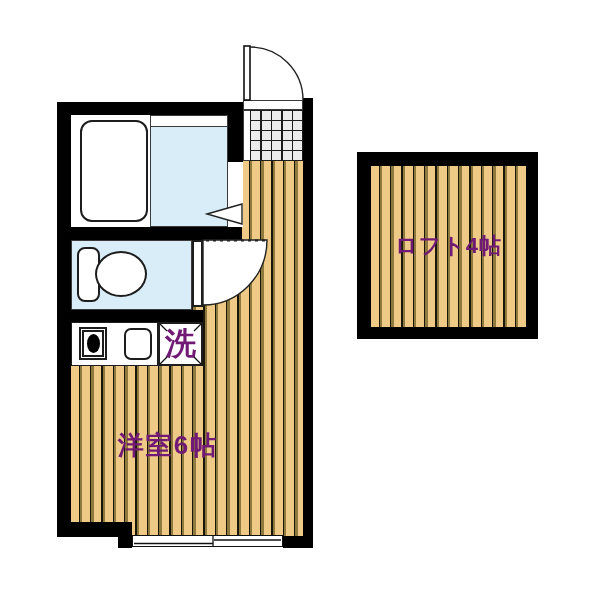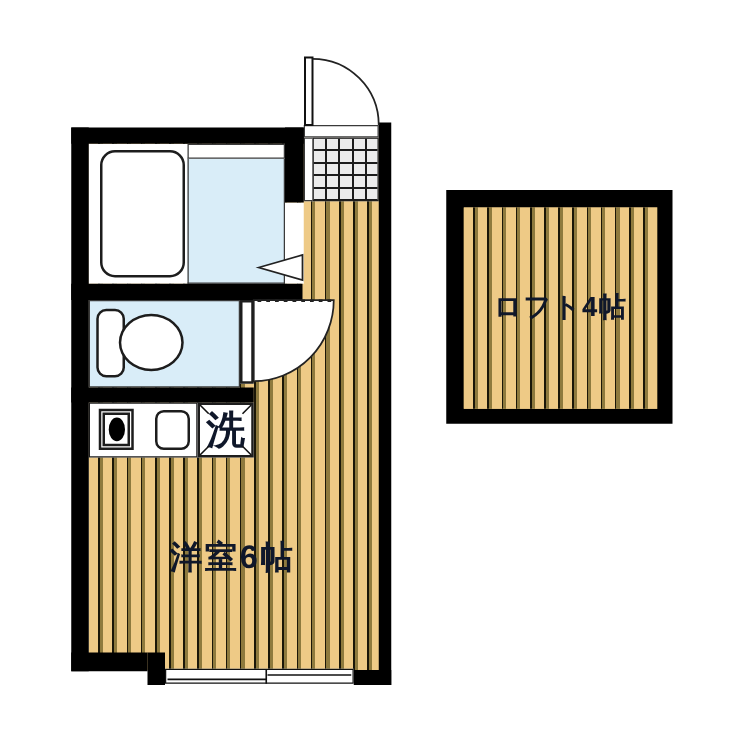--- a/index.html
+++ b/index.html
@@ -23,21 +23,21 @@
 
   
   .tile {
     background-color: var(--tile);
     background-image:
       repeating-linear-gradient(to right, transparent 0, transparent 9.1px, var(--ink) 9.1px, var(--ink) 10.6px),
       repeating-linear-gradient(to bottom, transparent 0, transparent 8.5px, var(--ink) 8.5px, var(--ink) 10px);
     border:1px solid var(--ink);
   }
 
-  .label { position:absolute; z-index:6; color:#0f172a; font-weight:bold;
+  .label { position:absolute; z-index:6; color:#701a75; font-weight:bold;
            text-align:center; letter-spacing:2px; }
 
   svg.overlay { position:absolute; left:0; top:0; z-index:5; }
 
   .fixture { position:absolute; z-index:3; background:#fff; border:2px solid #1d1d1d; }
 </style>
 </head>
 <body>
 
 <div class="canvas">
@@ -104,16 +104,16 @@
       <line x1="201" y1="364" x2="194" y2="357"></line>
     </g>
 
     <g stroke="#111" stroke-width="1.3">
       <line x1="213" y1="536" x2="213" y2="547"></line>
       <line x1="134" y1="543.5" x2="213" y2="543.5"></line>
       <line x1="214" y1="540" x2="281" y2="540"></line>
     </g>
   </svg>
 
-  <div class="label" style="left:106px; top:428px; width:160px; font-size:26px;">洋室6帖</div>
+  <div class="label" style="left:88px; top:428px; width:160px; font-size:26px;">洋室6帖</div>
   <div class="label" style="left:371px; top:231px; width:155px; font-size:22px; letter-spacing:1px;">ロフト4帖</div>
 
 </div>
 
 </body></html>

